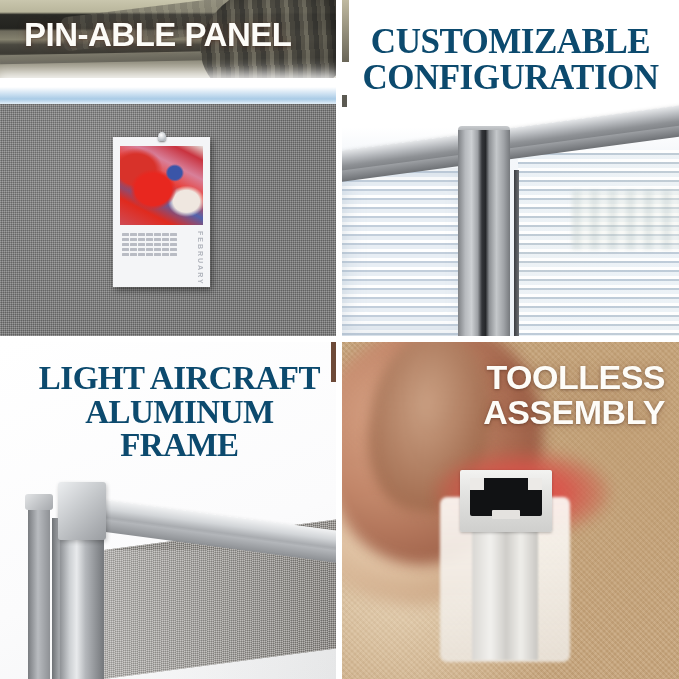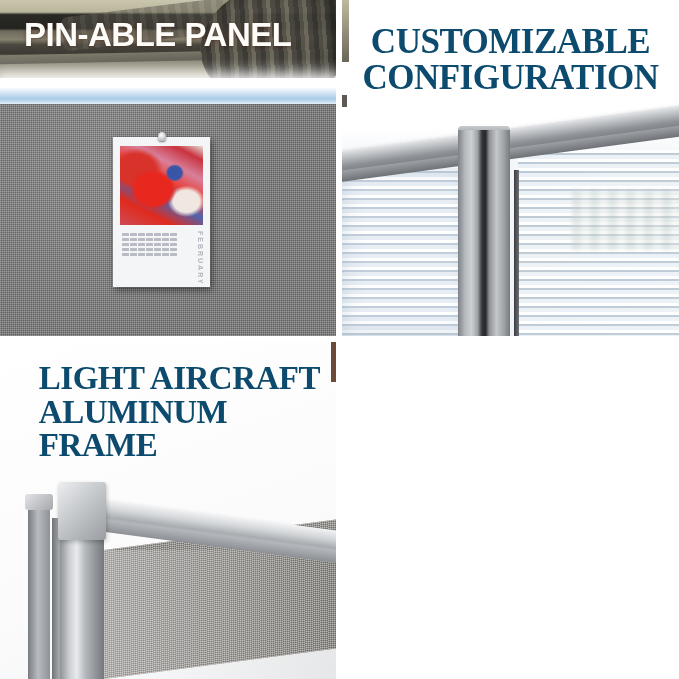--- a/index.html
+++ b/index.html
@@ -122,21 +122,21 @@
   .q3 .postC{position:absolute;left:52px;top:176px;width:14px;bottom:0;
      background:linear-gradient(90deg,#6e7175,#a5a8ac 50%,#7d8084 100%);}
   .q3 .panelfab{position:absolute;left:104px;top:208px;right:0;bottom:0;
      background-color:#9d9a95;
      background-image:
        repeating-linear-gradient(0deg,rgba(255,255,255,.18) 0 1px,rgba(0,0,0,.14) 1px 2px),
        repeating-linear-gradient(90deg,rgba(255,255,255,.2) 0 1px,rgba(0,0,0,.15) 1px 2px);
      transform:skewY(-7.5deg);transform-origin:left top;}
   .q3 .panelshade{position:absolute;left:104px;top:208px;right:0;bottom:0;
      background:linear-gradient(90deg,rgba(255,255,255,.25),rgba(0,0,0,.06));pointer-events:none;}
-  .q3 .cap{right:16px;top:20px;text-align:left;font-size:33px;}
+  .q3 .cap{right:16px;top:20px;text-align:center;font-size:33px;}
 
   
   .q4{background:#c9a87c;}
   .q4 .carpet{position:absolute;inset:0;
      background-color:#c6a47a;
      background-image:
        radial-gradient(circle at 18% 72%,rgba(255,245,225,.55),transparent 46%),
        radial-gradient(circle at 82% 30%,rgba(190,155,112,.5),transparent 55%),
        repeating-linear-gradient(45deg,rgba(255,255,255,.07) 0 2px,rgba(120,90,60,.07) 2px 4px),
        repeating-linear-gradient(-45deg,rgba(255,255,255,.05) 0 2px,rgba(130,100,70,.06) 2px 4px);
@@ -267,14 +267,31 @@
     <div class="postA"></div>
     <div class="cornerblock"></div>
 
     <div class="cap cap-dark">LIGHT AIRCRAFT
 ALUMINUM
 FRAME</div>
   </div>
 
   <div class="gut"></div>
 
+  <div class="cell q4">
+    <div class="carpet"></div>
+    <div class="hand2"></div>
+    <div class="hand"></div>
+    <div class="thumb"></div>
+    <div class="redglow"></div>
+    <div class="base"></div>
+    <div class="stem"></div>
+    <div class="extr"></div>
+    <div class="slot"></div>
+    <div class="slotnotchL"></div>
+    <div class="slotnotchR"></div>
+    <div class="slotfoot"></div>
+
+    <div class="cap cap-light">TOOLLESS
+ASSEMBLY</div>
+  </div>
 
 </div>
 
 </body></html>

